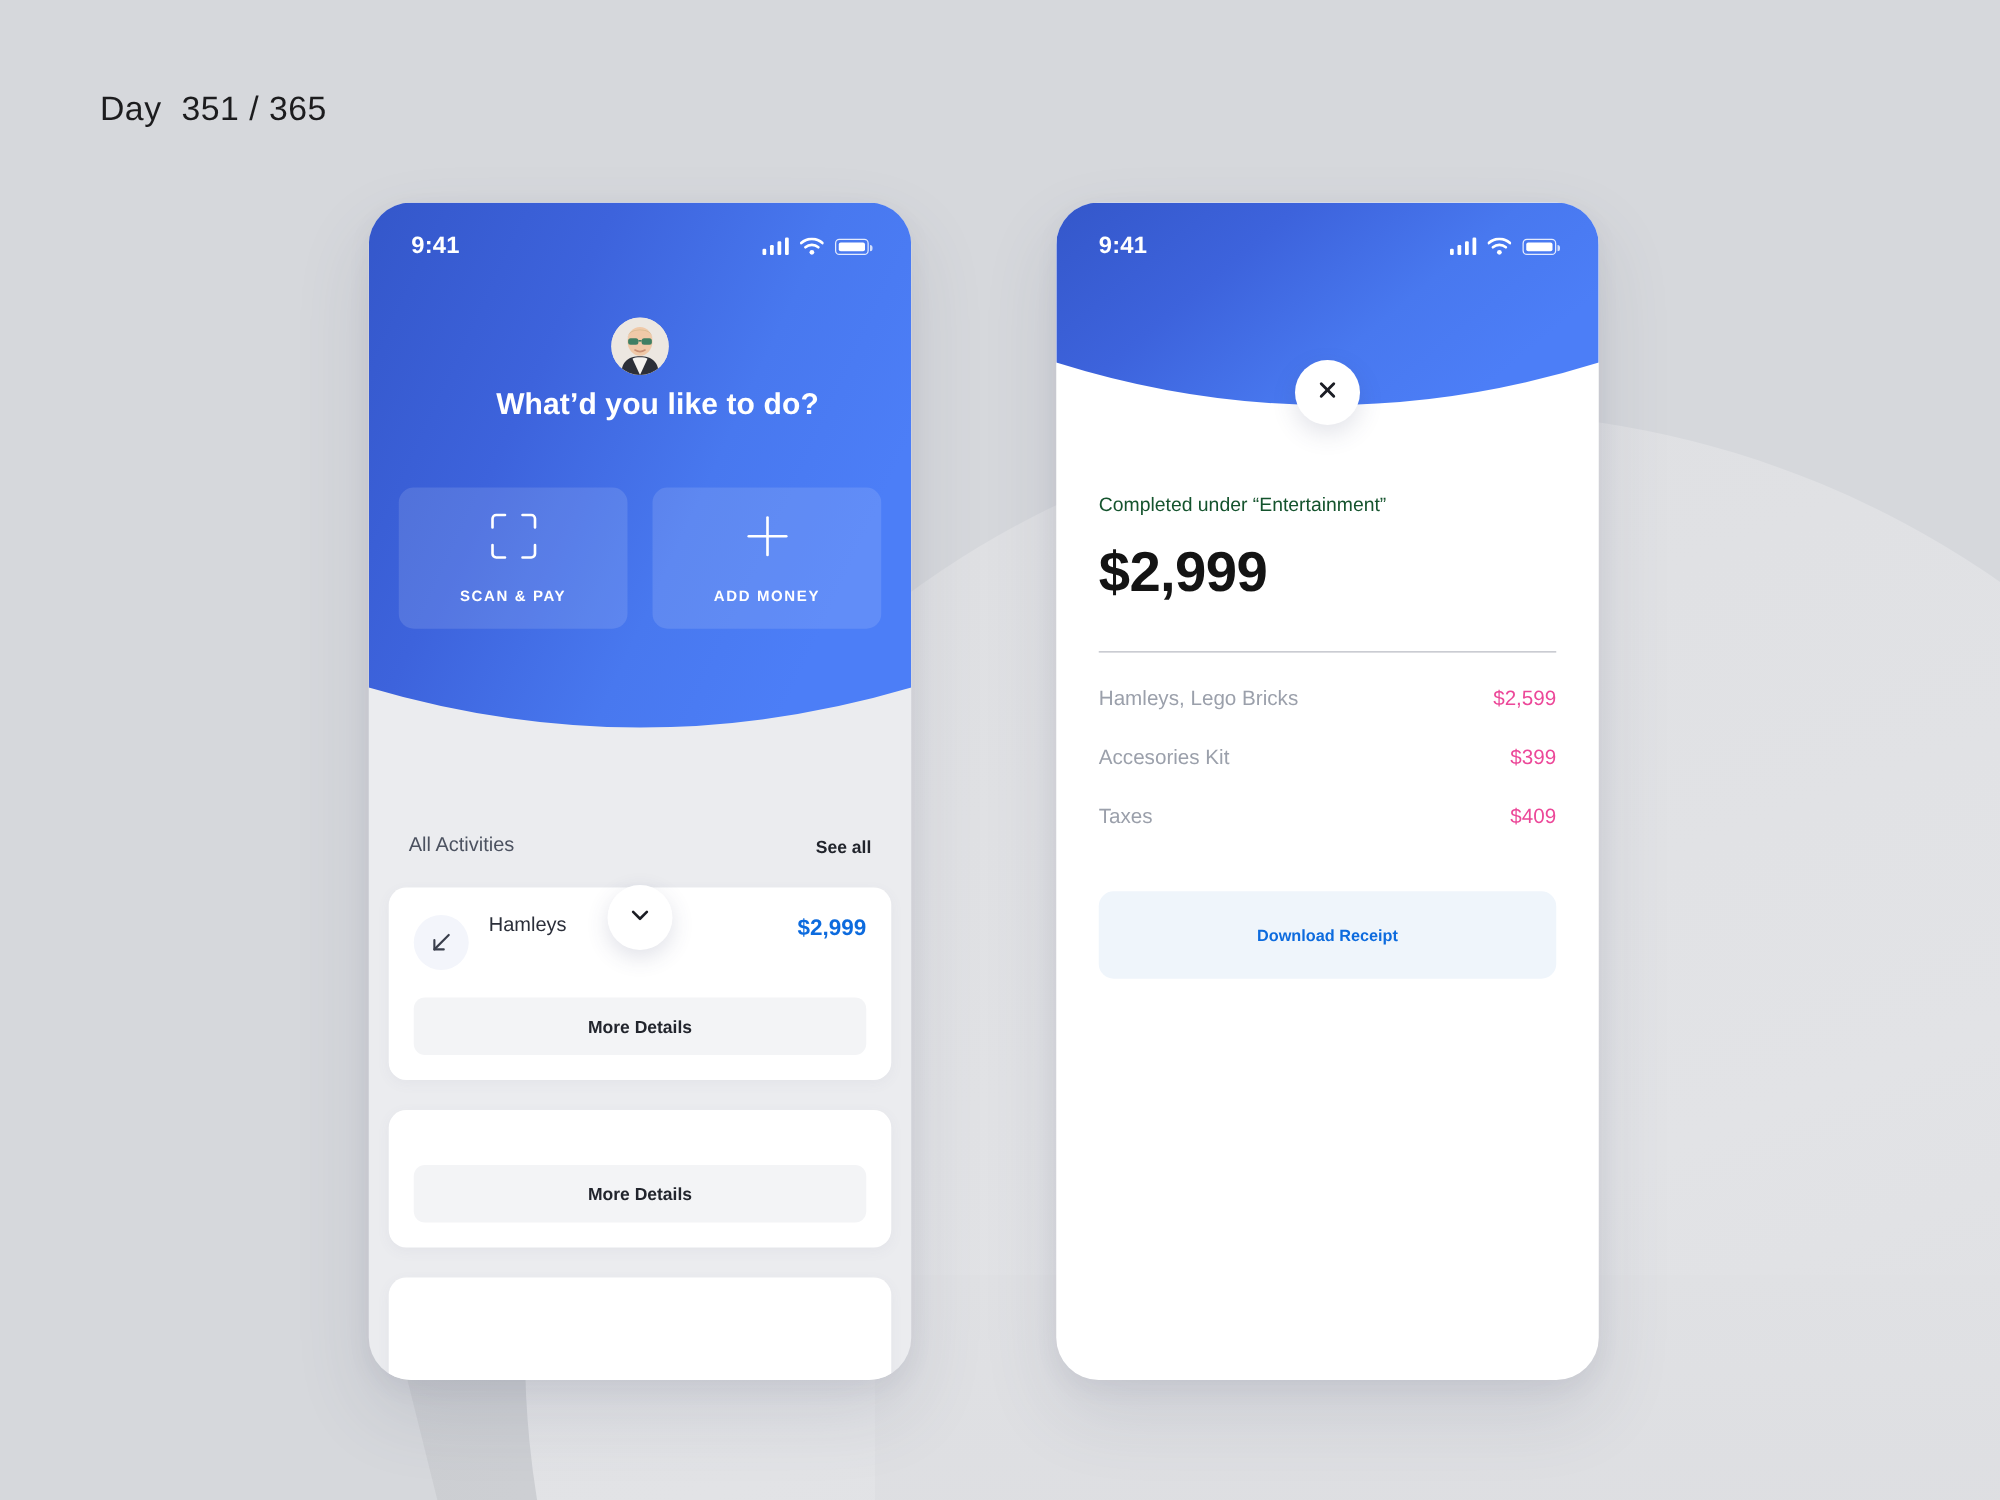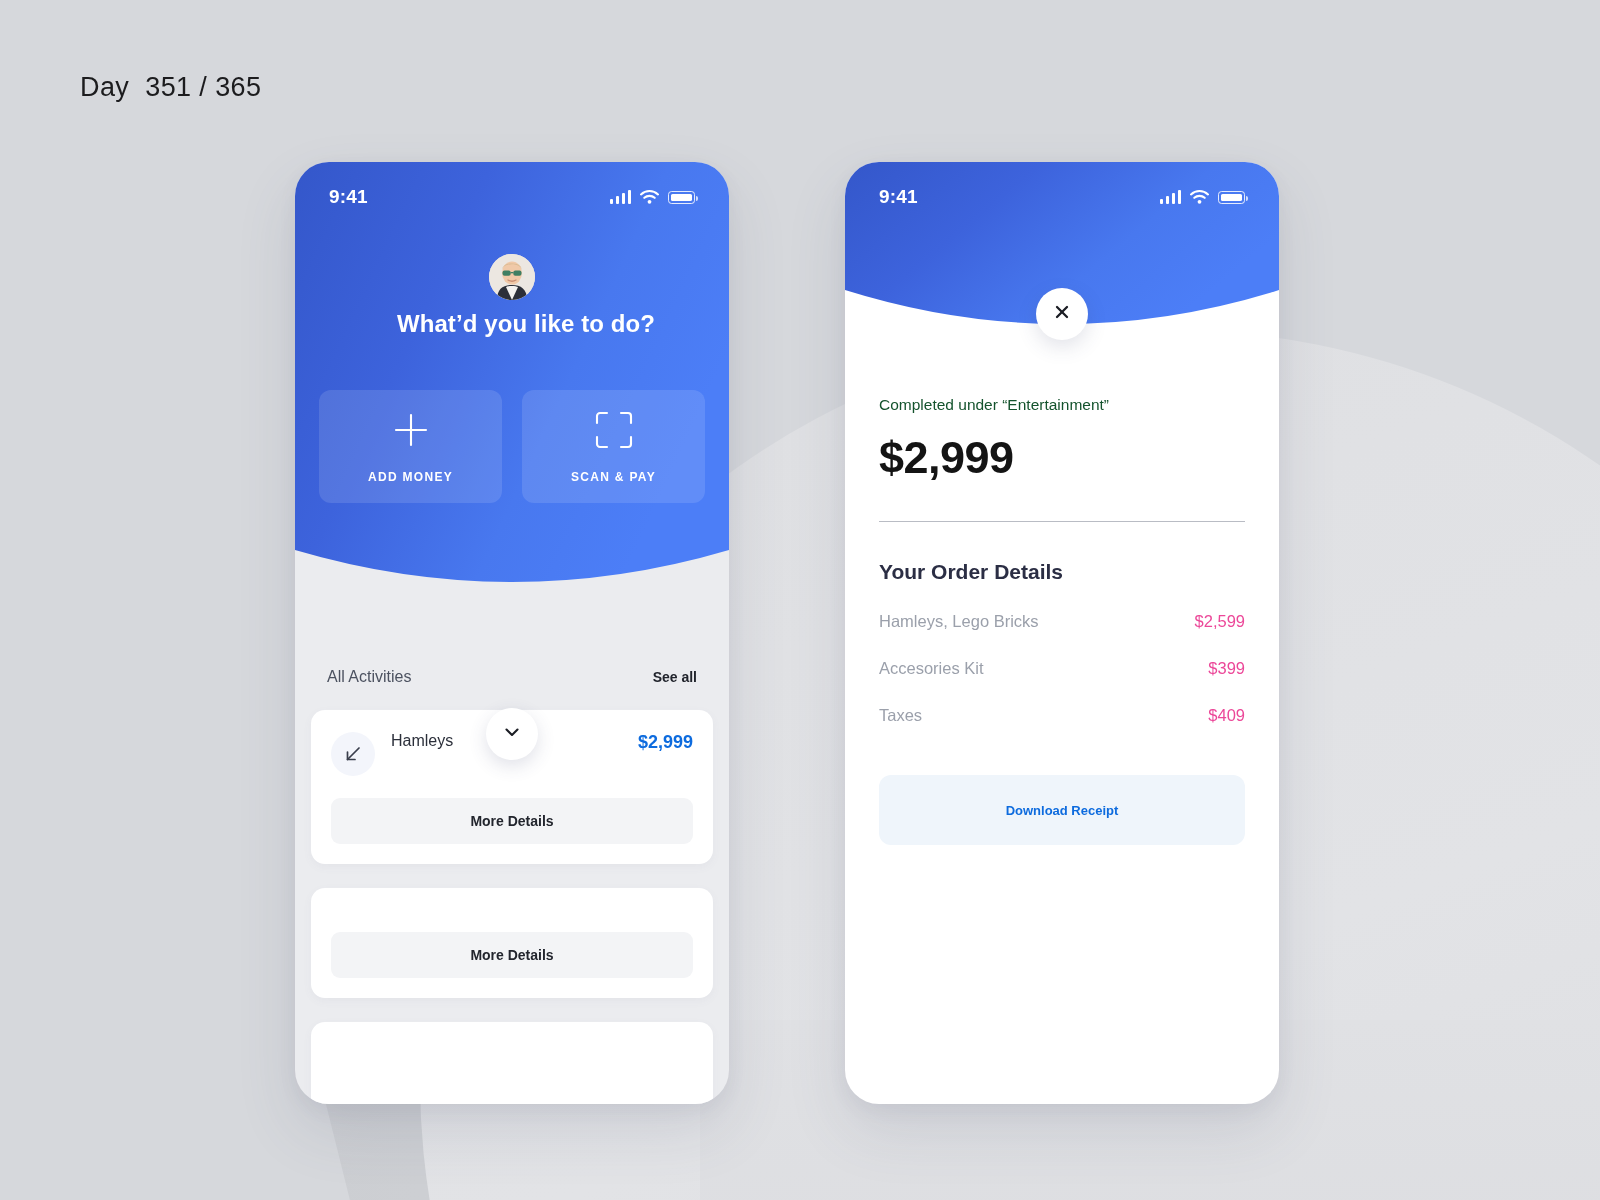--- a/index.html
+++ b/index.html
@@ -240,37 +240,37 @@
       <rect x="21.7" y="18" width="2.6" height="1.3" fill="#3f7f63"></rect>
       <path d="M19 26 Q23 28.5 27 26" stroke="#c98f73" stroke-width="1.3" fill="none" stroke-linecap="round"></path>
     </svg>
   </div>
 
   <div class="head-q">What’d you like to do?</div>
 
   <div class="actions">
     <div class="action-card">
       <span>
-        <svg width="40" height="40" viewBox="0 0 40 40" stroke="#fff" stroke-width="2.1" stroke-linecap="round">
-          <path d="M20 5 V35"></path>
-            <path d="M5 20 H35"></path>
-        </svg>
-      </span>
-      <span class="action-label">ADD MONEY</span>
-    </div>
-    <div class="action-card">
-      <span>
         <svg width="40" height="40" viewBox="0 0 40 40" fill="none" stroke="#fff" stroke-width="2.1" stroke-linecap="round">
           <path d="M3 13 V6 A3 3 0 0 1 6 3 H13"></path>
           <path d="M27 3 H34 A3 3 0 0 1 37 6 V13"></path>
           <path d="M37 27 V34 A3 3 0 0 1 34 37 H27"></path>
           <path d="M13 37 H6 A3 3 0 0 1 3 34 V27"></path>
         </svg>
       </span>
       <span class="action-label">SCAN &amp; PAY</span>
+    </div>
+    <div class="action-card">
+      <span>
+        <svg width="40" height="40" viewBox="0 0 40 40" stroke="#fff" stroke-width="2.1" stroke-linecap="round">
+          <path d="M20 5 V35"></path>
+            <path d="M5 20 H35"></path>
+        </svg>
+      </span>
+      <span class="action-label">ADD MONEY</span>
     </div>
   </div>
 
   <div class="fab-down">
     <span>
       <svg width="20" height="20" viewBox="0 0 20 20" fill="none" stroke="#1b1d24" stroke-width="2.1" stroke-linecap="round" stroke-linejoin="round">
         <path d="M4.5 7.5 L10 13 L15.5 7.5"></path>
       </svg>
     </span>
   </div>
@@ -346,21 +346,20 @@
         <path d="M5 5 L15 15"></path>
           <path d="M15 5 L5 15"></path>
       </svg>
     </span>
   </div>
 
   <div class="r-body">
     <div class="r-status">Completed under “Entertainment”</div>
     <div class="r-amount">$2,999</div>
     <div class="r-divider"></div>
-    <div class="r-section-title">Your Order Details</div>
 
     <div class="r-line">
       <span class="r-line-label">Hamleys, Lego Bricks</span>
       <span class="r-line-val">$2,599</span>
     </div>
     <div class="r-line">
       <span class="r-line-label">Accesories Kit</span>
       <span class="r-line-val">$399</span>
     </div>
     <div class="r-line">

